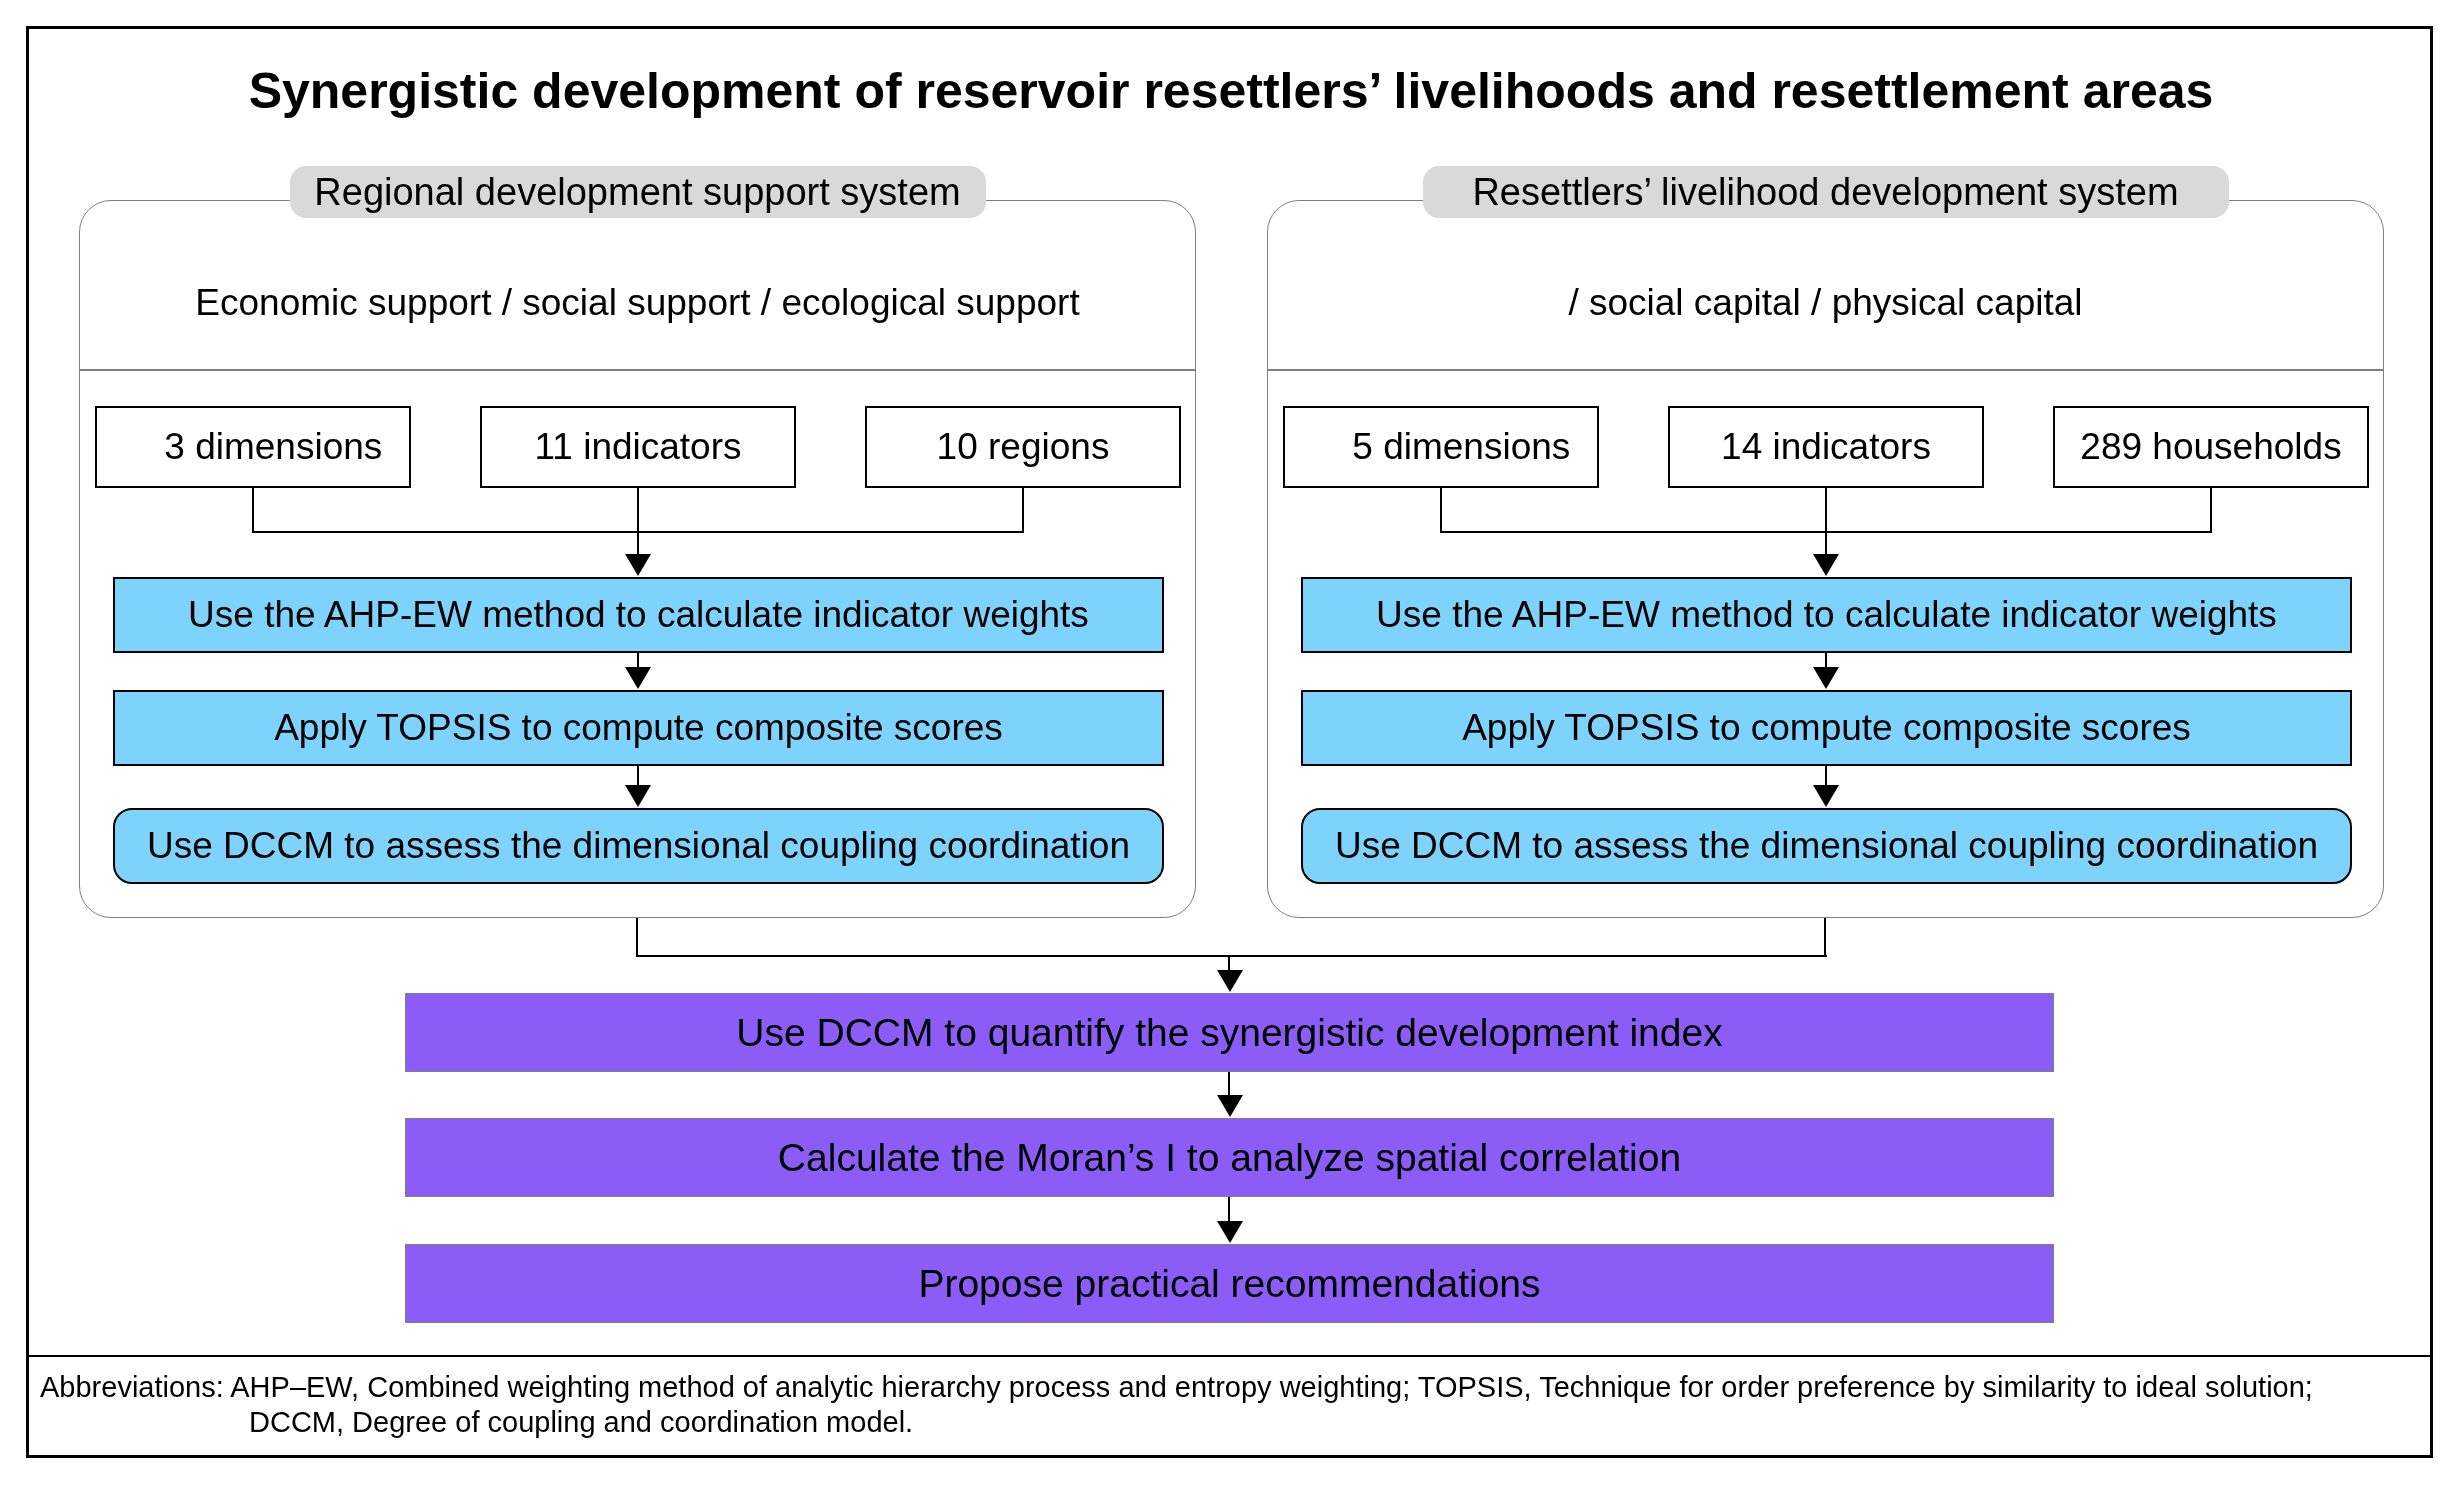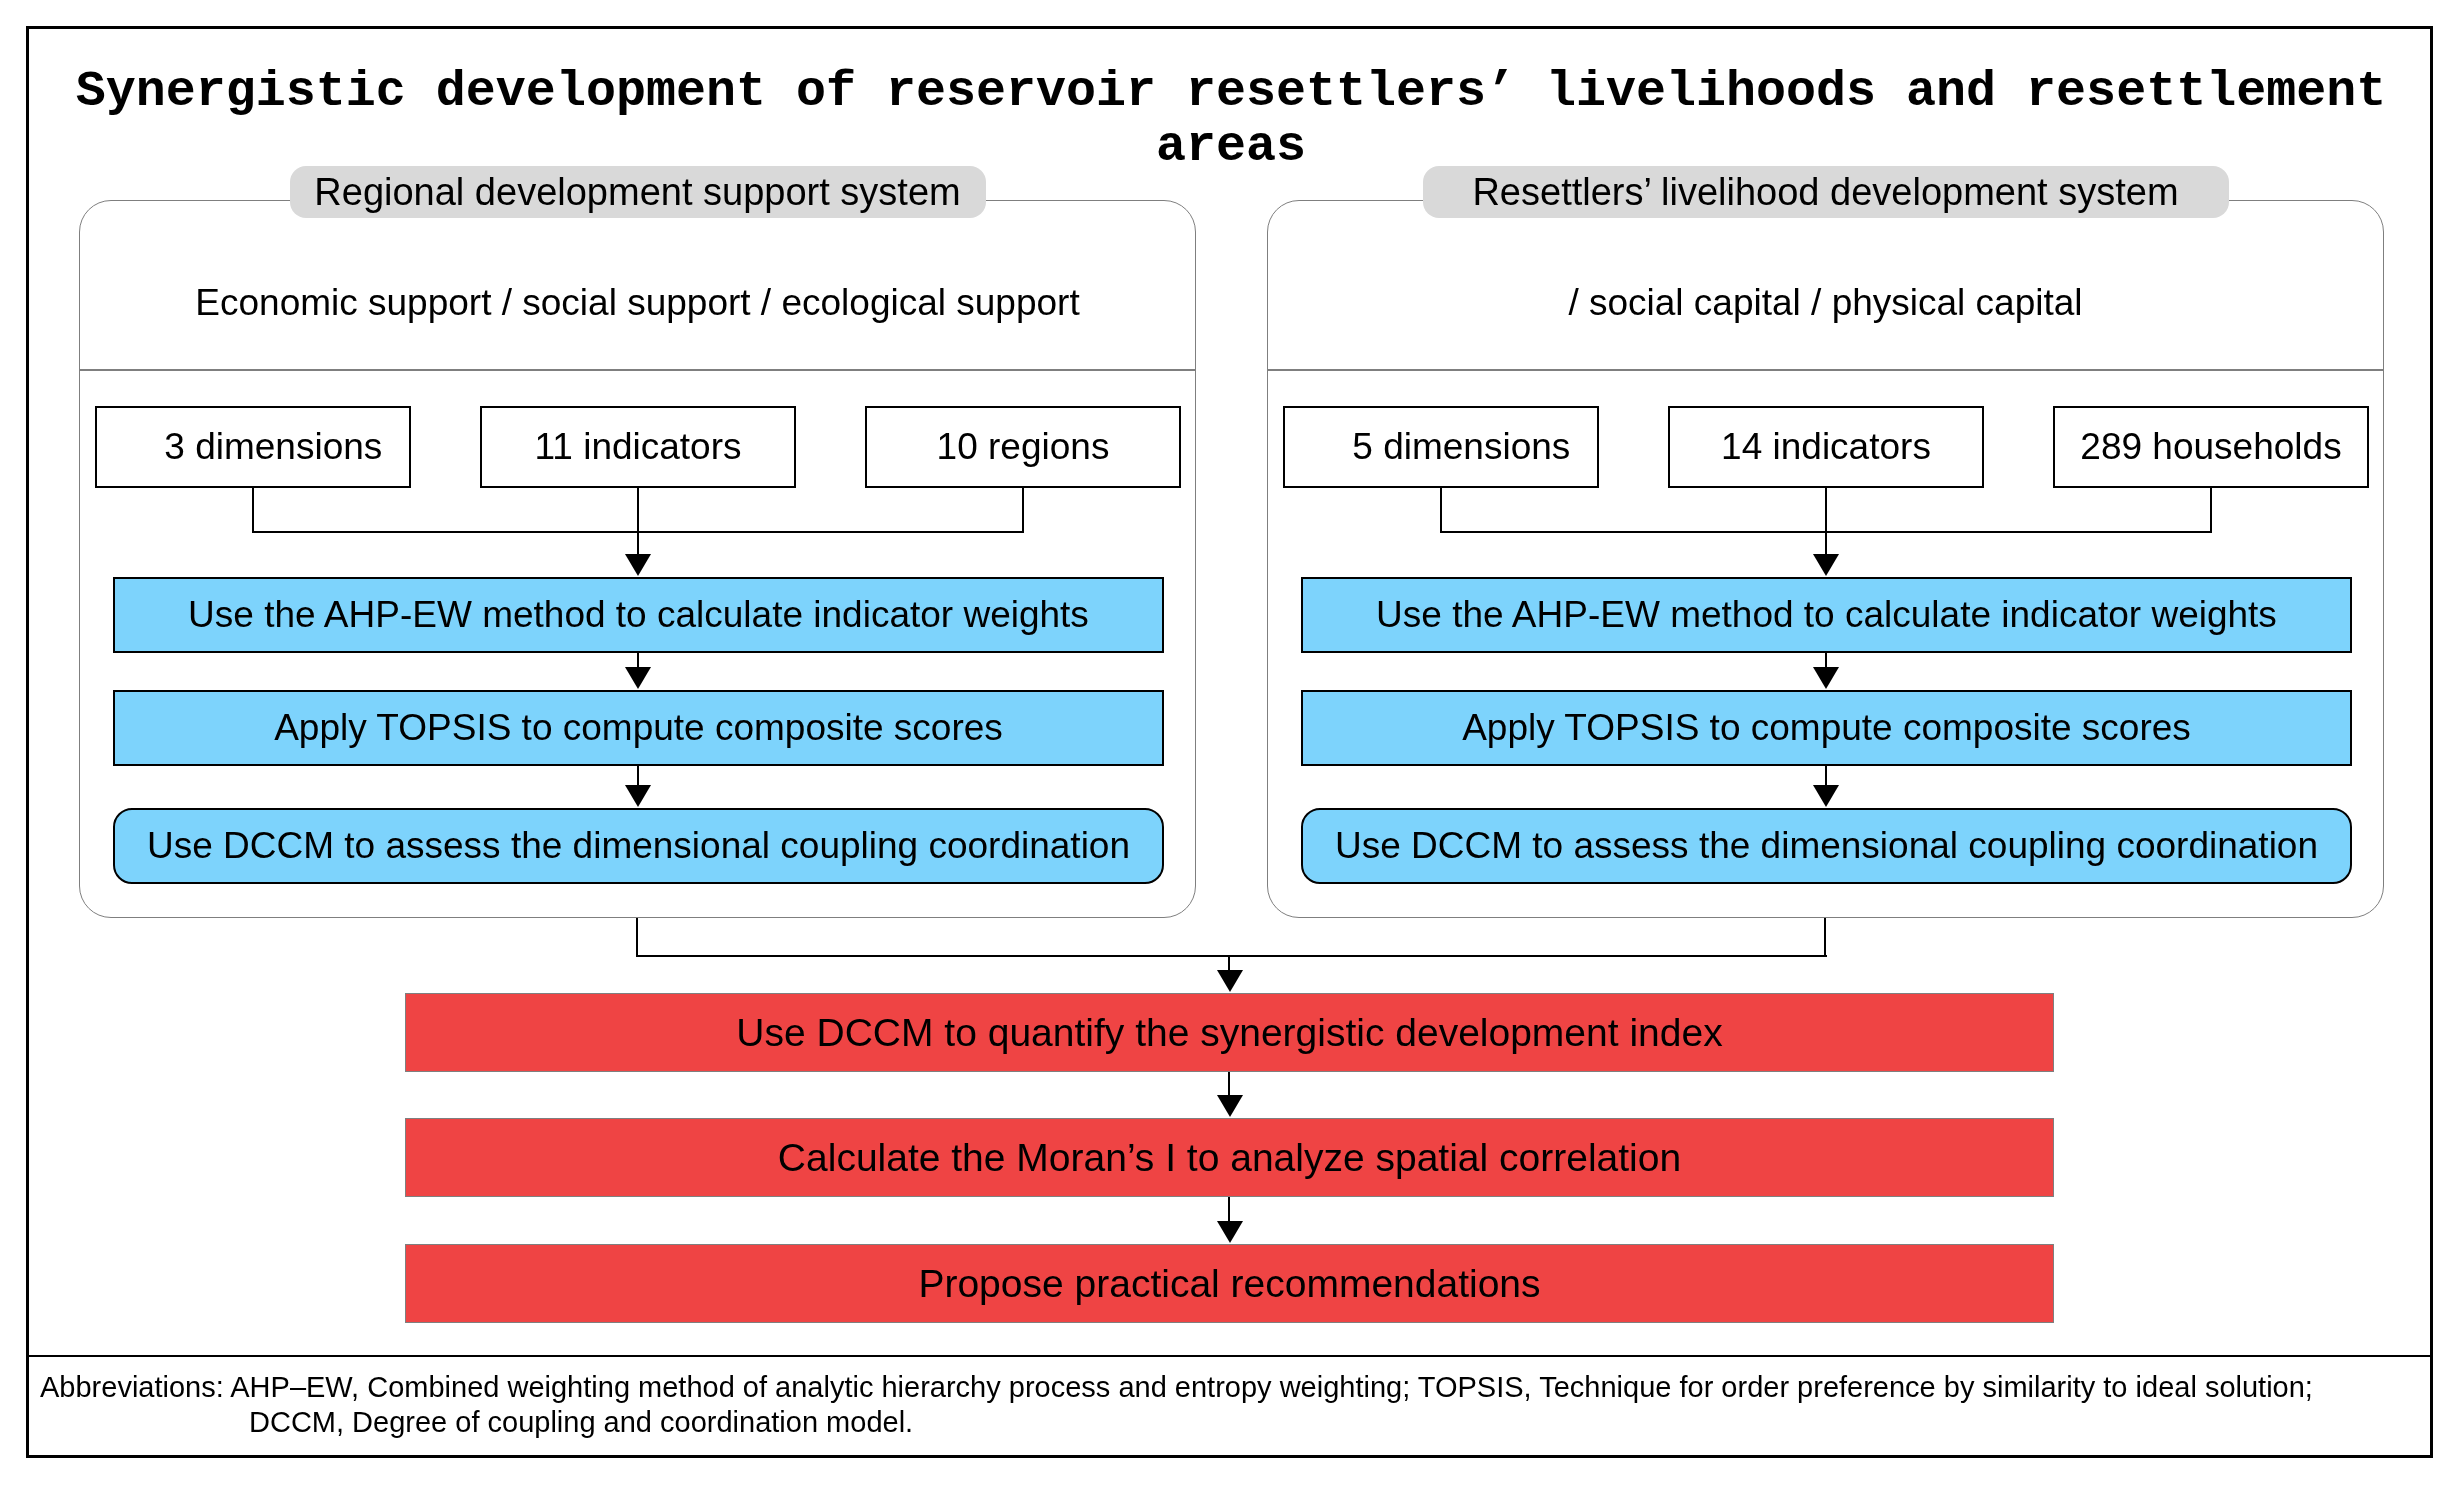--- a/index.html
+++ b/index.html
@@ -9,21 +9,21 @@
   }
   .abs{position:absolute;}
 
   .figure-border{
     left:26px;top:26px;width:2407px;height:1432px;
     border:3.1px solid #000;box-sizing:border-box;
   }
 
   .title{
     left:0;top:64px;width:2462px;text-align:center;
-    font-size:50px;font-weight:bold;line-height:55px;font-family:Liberation Mono, monospace;
+    font-size:50px;font-weight:bold;line-height:55px;
   }
 
   
   .panel{
     top:200px;width:1117px;height:718px;
     border:1.8px solid #7f7f7f;border-radius:32px;
     box-sizing:border-box;background:#fff;
   }
   .pL{left:79px;}
   .pR{left:1267px;}
@@ -78,21 +78,21 @@
 
   
   .vmerge{width:2.4px;height:37px;top:918px;background:#000;}
   .vL{left:636px;} .vR{left:1824px;}
   .hmerge{left:636px;top:955px;width:1191px;height:2.4px;background:#000;}
   .cmerge{left:1228px;top:957px;width:2.4px;height:13px;background:#000;}
   .ahm{left:1217px;top:970px;}
 
   .bbox{
     left:405px;width:1649px;height:79px;
-    border:1.8px solid #7f7f7f;box-sizing:border-box;background:#ef4444;
+    border:1.8px solid #7f7f7f;box-sizing:border-box;background:#8b5cf6;
     display:flex;align-items:center;justify-content:center;
     font-size:39px;white-space:nowrap;
   }
   .bA{top:993px;} .bB{top:1118px;} .bC{top:1244px;}
   .lAB{left:1228px;top:1072px;width:2.4px;height:23px;background:#000;}
   .hAB{left:1217px;top:1095px;}
   .lBC{left:1228px;top:1197px;width:2.4px;height:24px;background:#000;}
   .hBC{left:1217px;top:1221px;}
 
   

